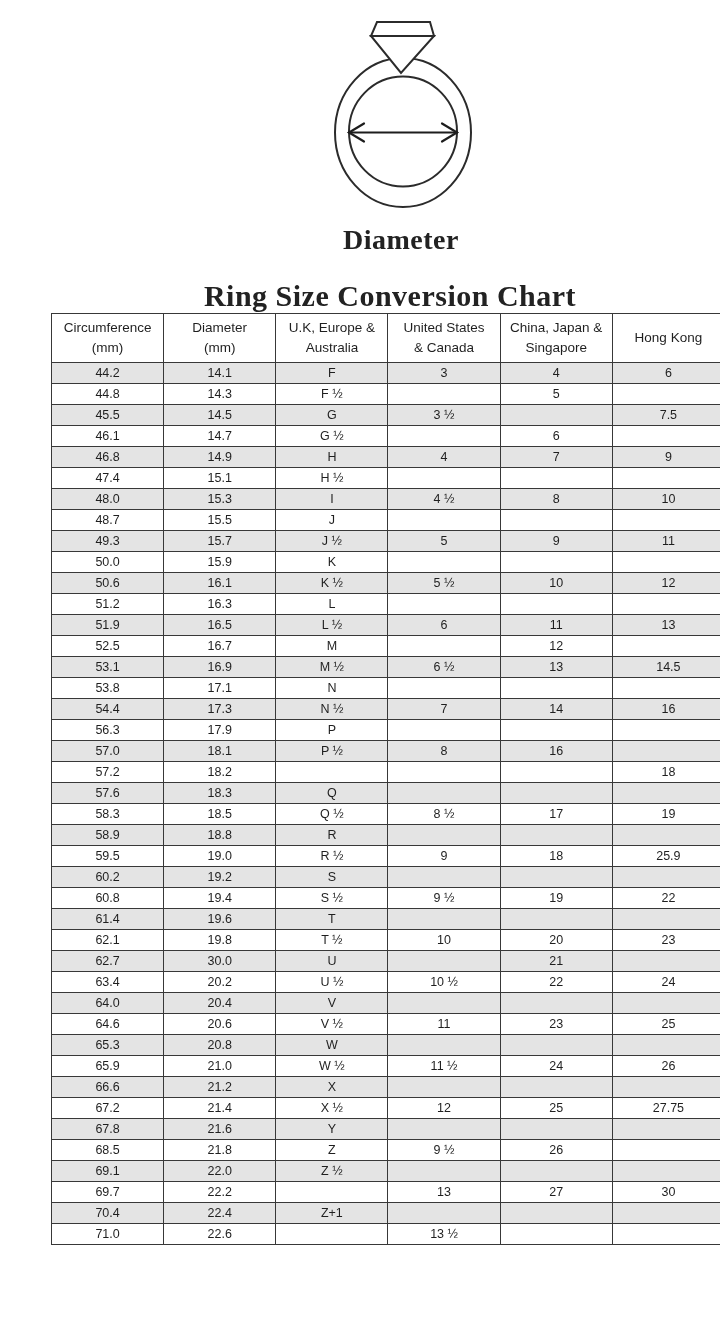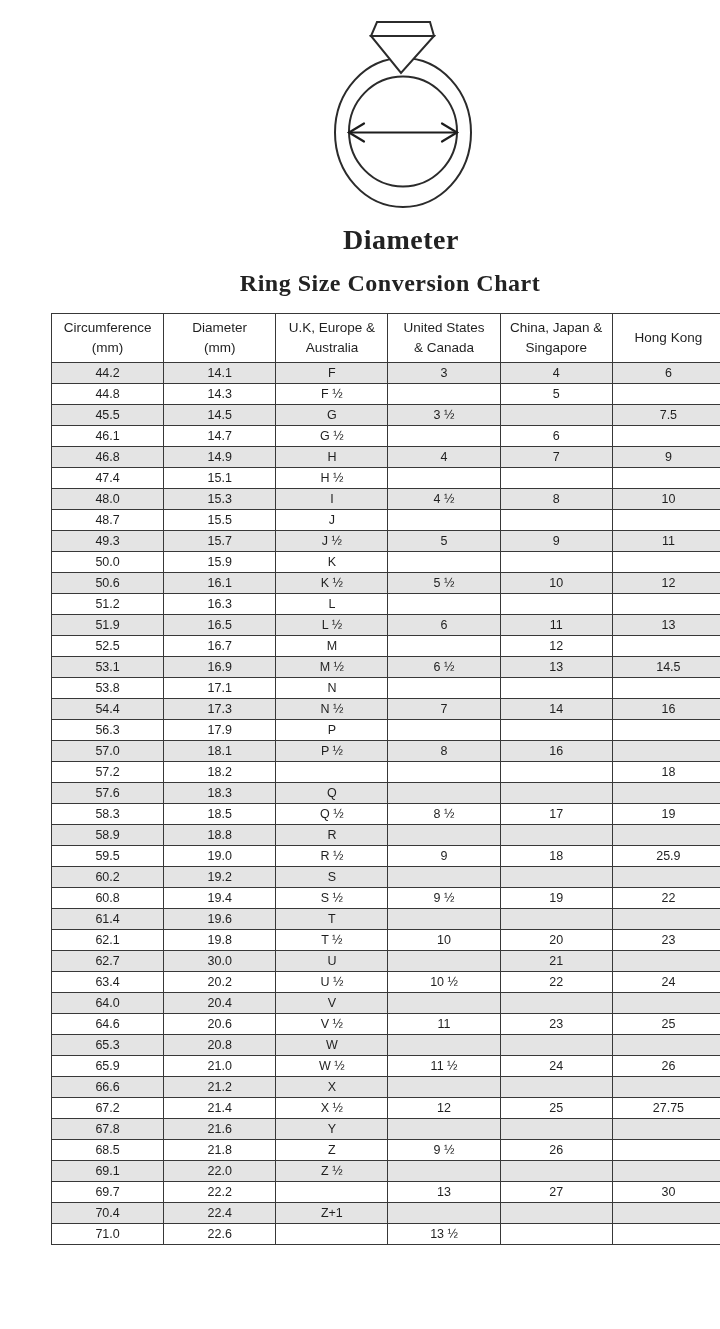--- a/index.html
+++ b/index.html
@@ -36,22 +36,22 @@
     font-weight:bold;
     color:#222;
     white-space:nowrap;
     letter-spacing:0.5px;
   }
   #diameter-label{
     left:373px; top:224px;
     font-size:28px;
   }
   #page-title{
-    left:362px; top:270px;
-    font-size:24px;
+    left:362px; top:279px;
+    font-size:30px;
   }
   #size-table{
     position:absolute;
     left:23px; top:313px;
     width:674px;
     border-collapse:collapse;
     table-layout:fixed;
     font-family:"Liberation Sans",sans-serif;
   }
   #size-table th, #size-table td{

